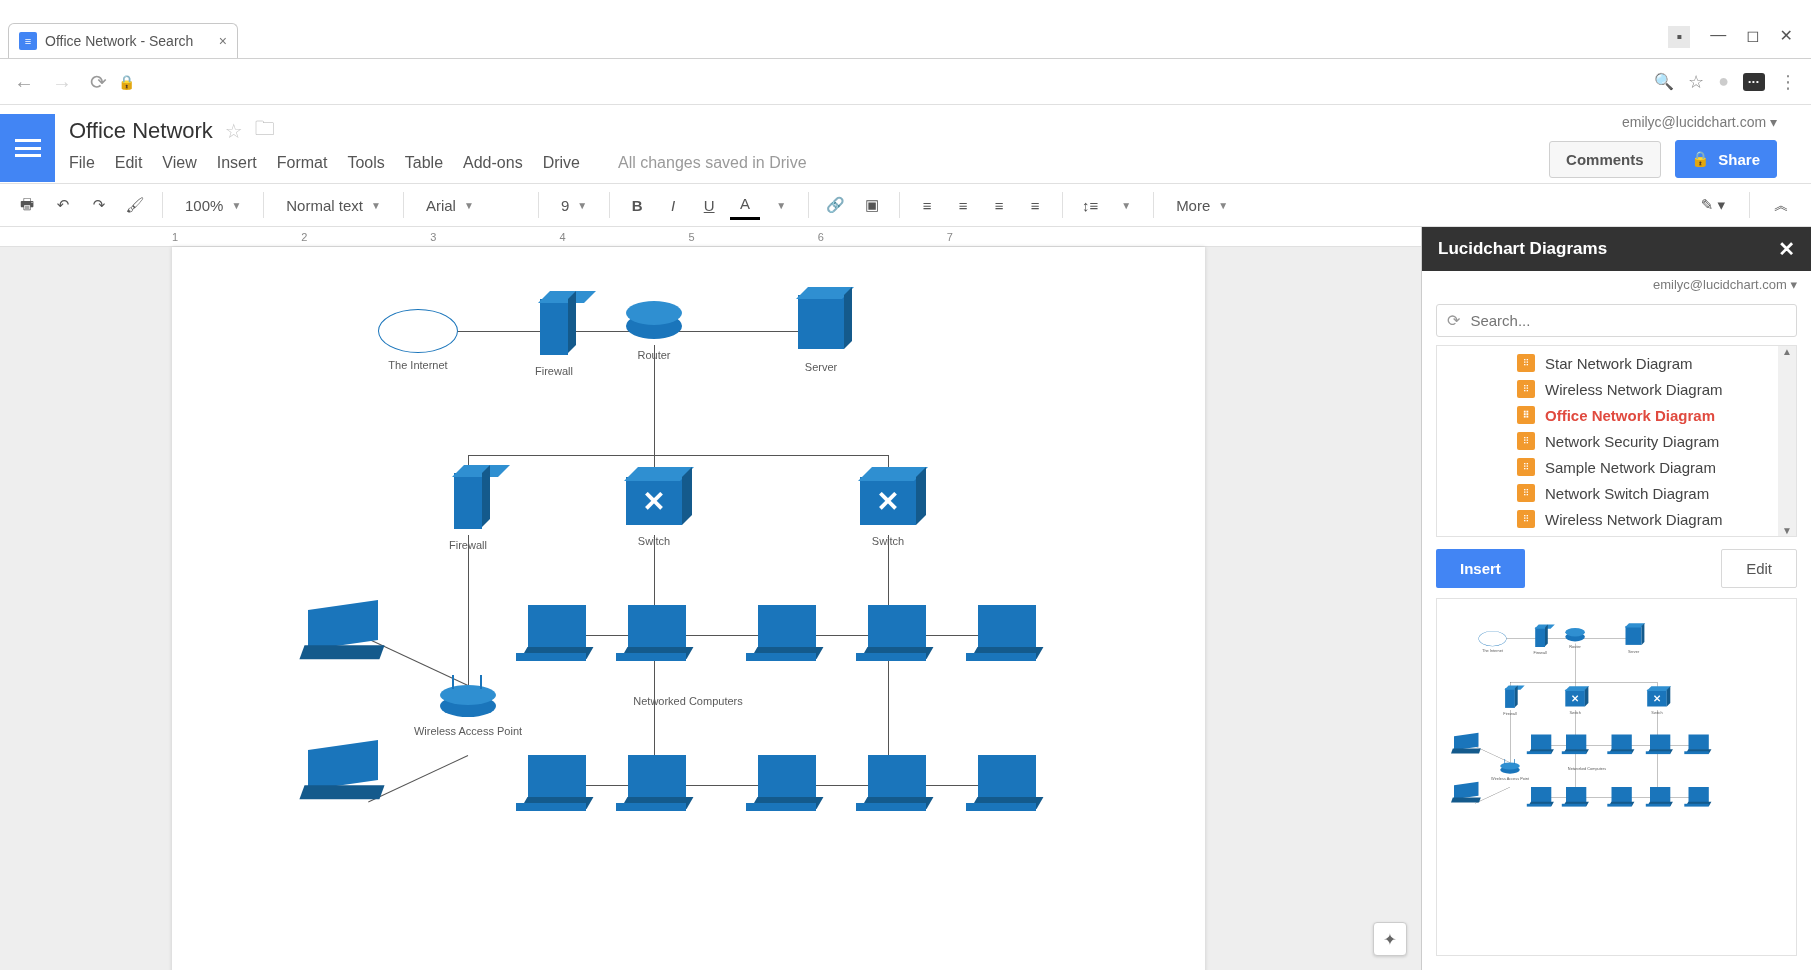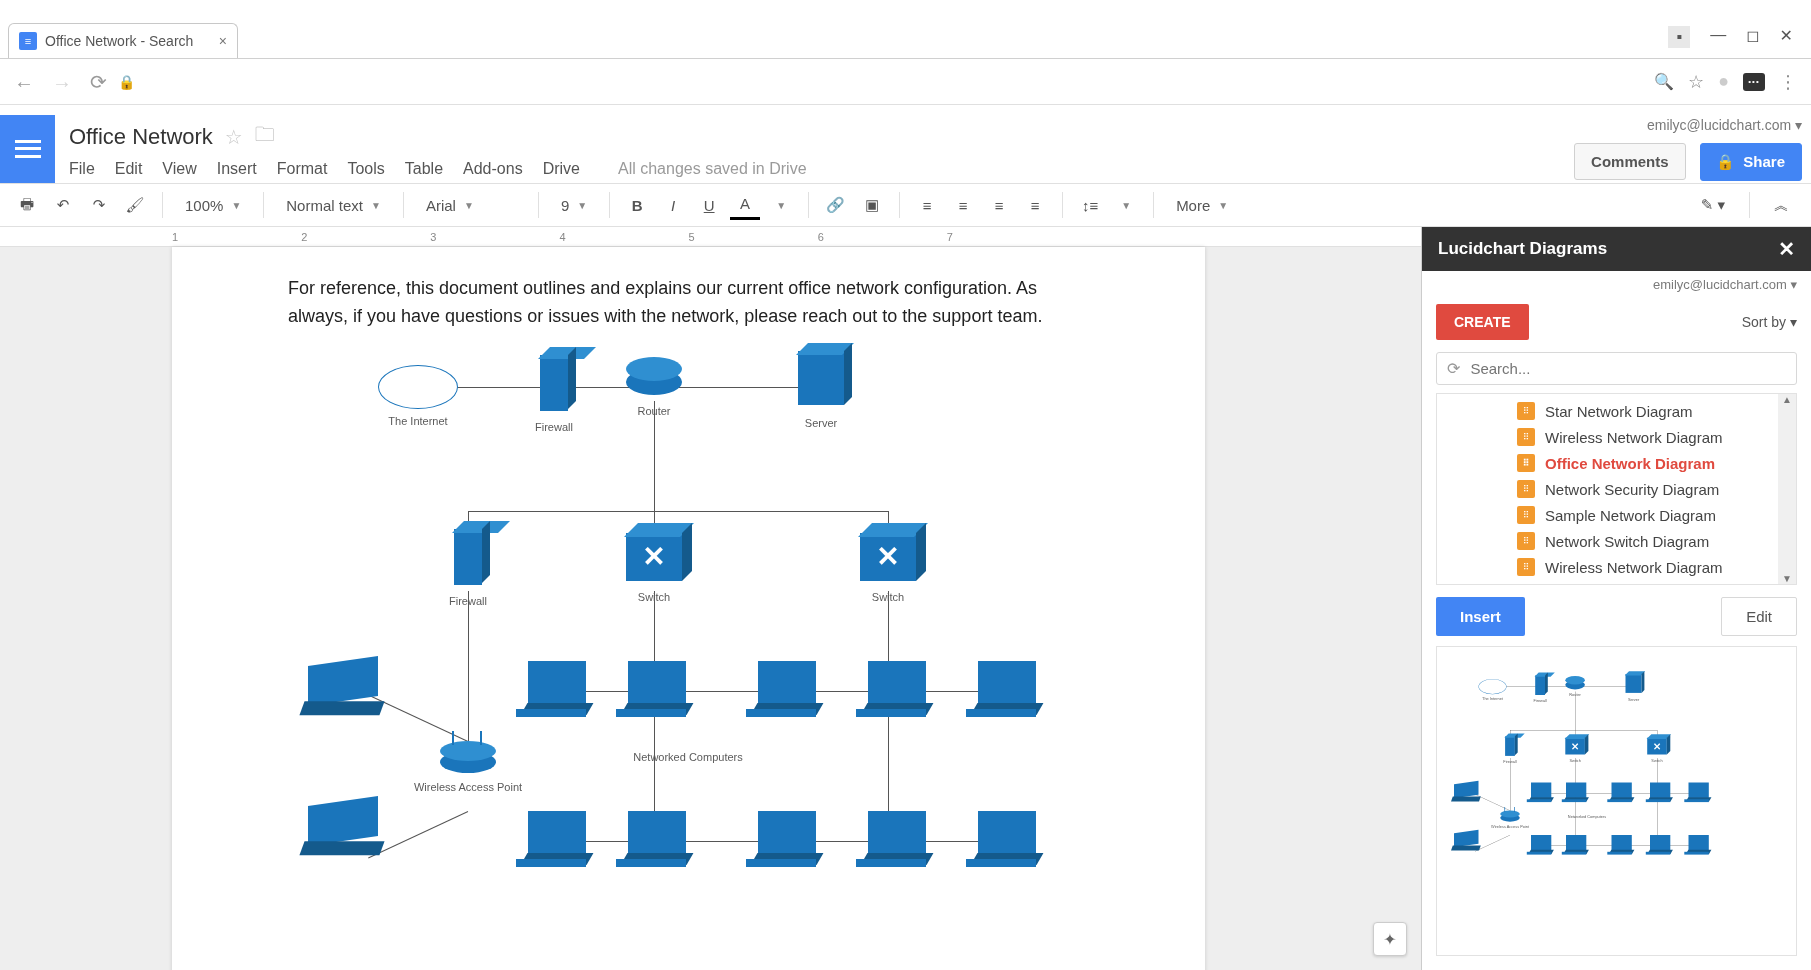--- a/index.html
+++ b/index.html
@@ -13,21 +13,21 @@
   .win-controls{margin-left:auto;display:flex;gap:20px;padding:0 18px 10px 0;color:#555}
   .win-controls .box{width:22px;height:22px;background:#e8e8e8;display:flex;align-items:center;justify-content:center}
   .addr-bar{height:46px;display:flex;align-items:center;padding:0 14px;border-bottom:1px solid #e0e0e0;gap:12px;color:#5a5a5a}
   .addr-bar .nav-icons{display:flex;gap:18px;font-size:20px;color:#9a9a9a}
   .omnibox{flex:1;display:flex;align-items:center;gap:8px;font-size:16px;color:#333}
   .omnibox .lock{color:#0a8f3c;font-size:14px}
   .omnibox .proto{color:#0a8f3c}
   .addr-right{display:flex;gap:14px;align-items:center;font-size:18px;color:#888}
   .addr-right .sq{width:22px;height:18px;background:#333;border-radius:3px;display:flex;align-items:center;justify-content:center;color:#fff;font-size:8px;letter-spacing:1px}
   
-  .docs-header{display:flex;align-items:center;padding:9px 9px 0 0;height:78px}
+  .docs-header{display:flex;align-items:flex-start;padding:9px 34px 0 0;height:78px}
   .docs-logo{width:55px;height:68px;background:#4285f4;display:flex;align-items:center;justify-content:center;margin-right:14px}
   .docs-logo .lines{width:26px;height:18px;display:flex;flex-direction:column;justify-content:space-between}
   .docs-logo .lines span{height:3px;background:#fff}
   .doc-meta{flex:1}
   .title-row{display:flex;align-items:center;gap:12px}
   .doc-title{font-size:22px;color:#333}
   .menus{display:flex;gap:20px;margin-top:6px;font-size:16px;color:#555}
   .menus span{cursor:default}
   .save-status{margin-left:18px;color:#9a9a9a}
   .header-right{display:flex;flex-direction:column;align-items:flex-end;gap:10px}
@@ -237,21 +237,20 @@
     <div class="ruler">
       <span>1</span>
         <span>2</span>
         <span>3</span>
         <span>4</span>
         <span>5</span>
         <span>6</span>
         <span>7</span>
     </div>
     <div class="page">
-      <p>For reference, this document outlines and explains our current office network configuration. As always, if you have questions or issues with the network, please reach out to the support team.</p>
 
       <div class="diagram" id="main-diagram">
 
         <div class="wire h" style="top:36px;left:150px;width:400px"></div>
 
         <div class="wire v" style="top:50px;left:366px;height:110px"></div>
 
         <div class="wire h" style="top:160px;left:180px;width:420px"></div>
         <div class="wire v" style="top:160px;left:180px;height:30px"></div>
         <div class="wire v" style="top:160px;left:366px;height:30px"></div>
@@ -349,24 +348,20 @@
       </div>
     </div>
   </div>
 
   <div class="sidebar">
     <div class="side-hd">
       <span>Lucidchart Diagrams</span>
       <span class="x">✕</span>
     </div>
     <div class="side-email"><span>emilyc@lucidchart.com</span> ▾</div>
-    <div class="side-row">
-      <button class="create-btn">CREATE</button>
-      <span class="sortby"><span>Sort by</span> ▾</span>
-    </div>
     <div class="search-box">
       <span>⟳</span>
       <input placeholder="Search..." style="">
     </div>
     <div class="diagram-list">
       <div class="d-item">
           <span class="ico">⠿</span>
           <span>Star Network Diagram</span>
         </div>
       <div class="d-item">

